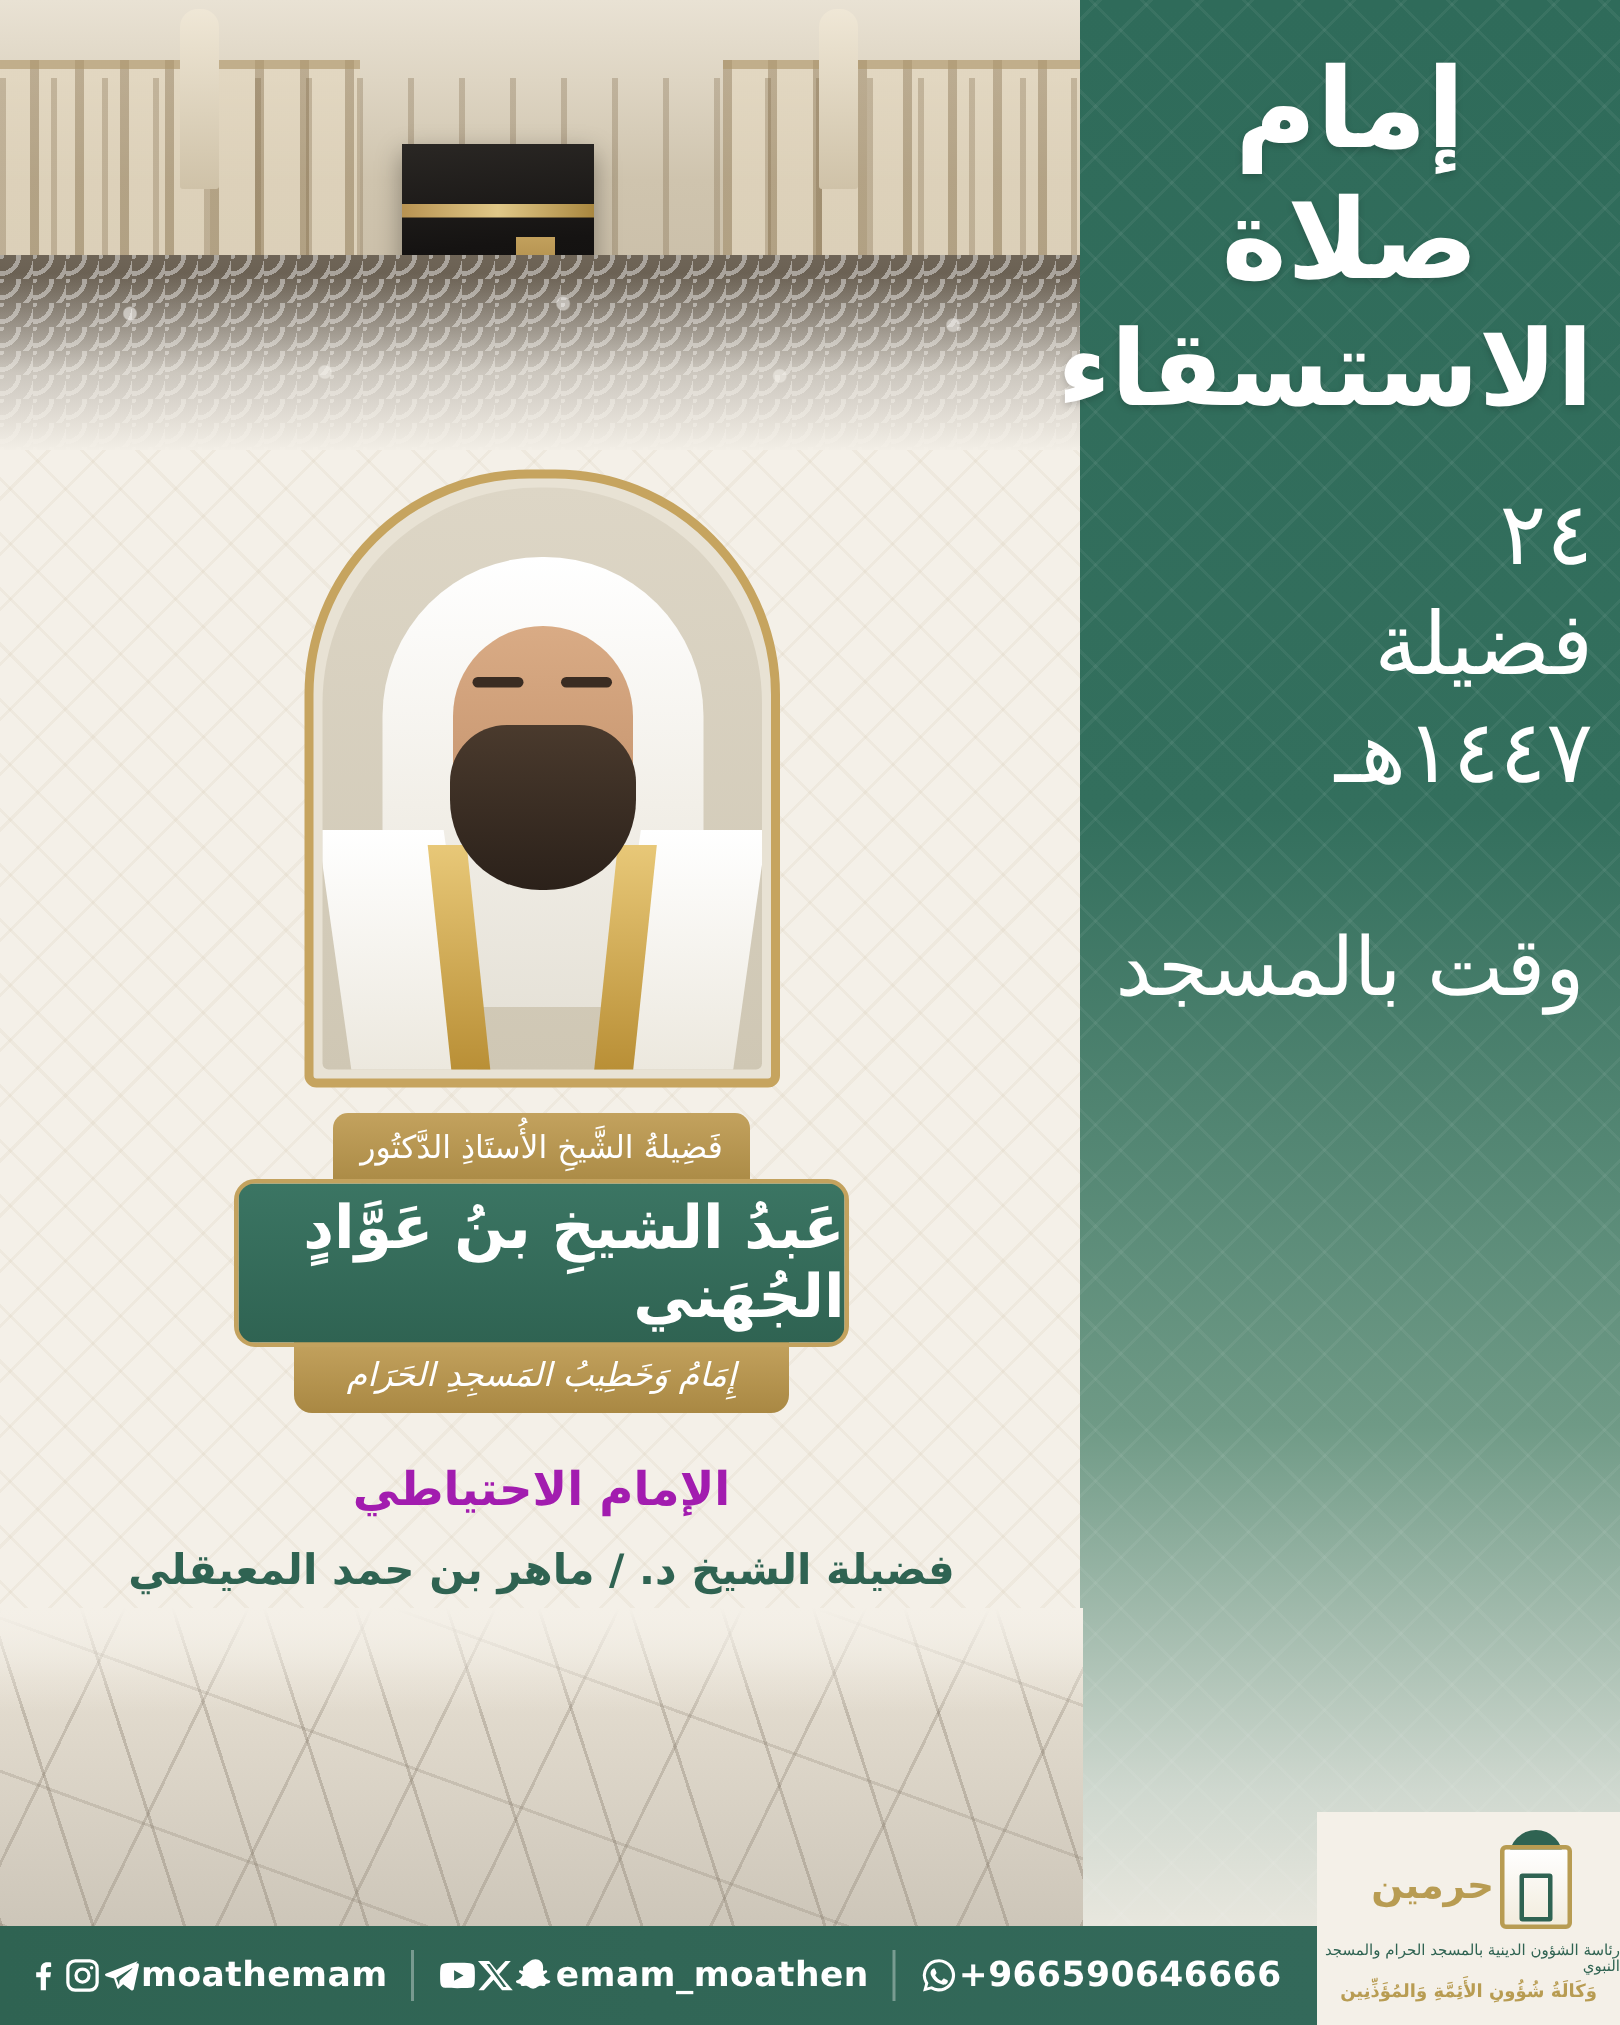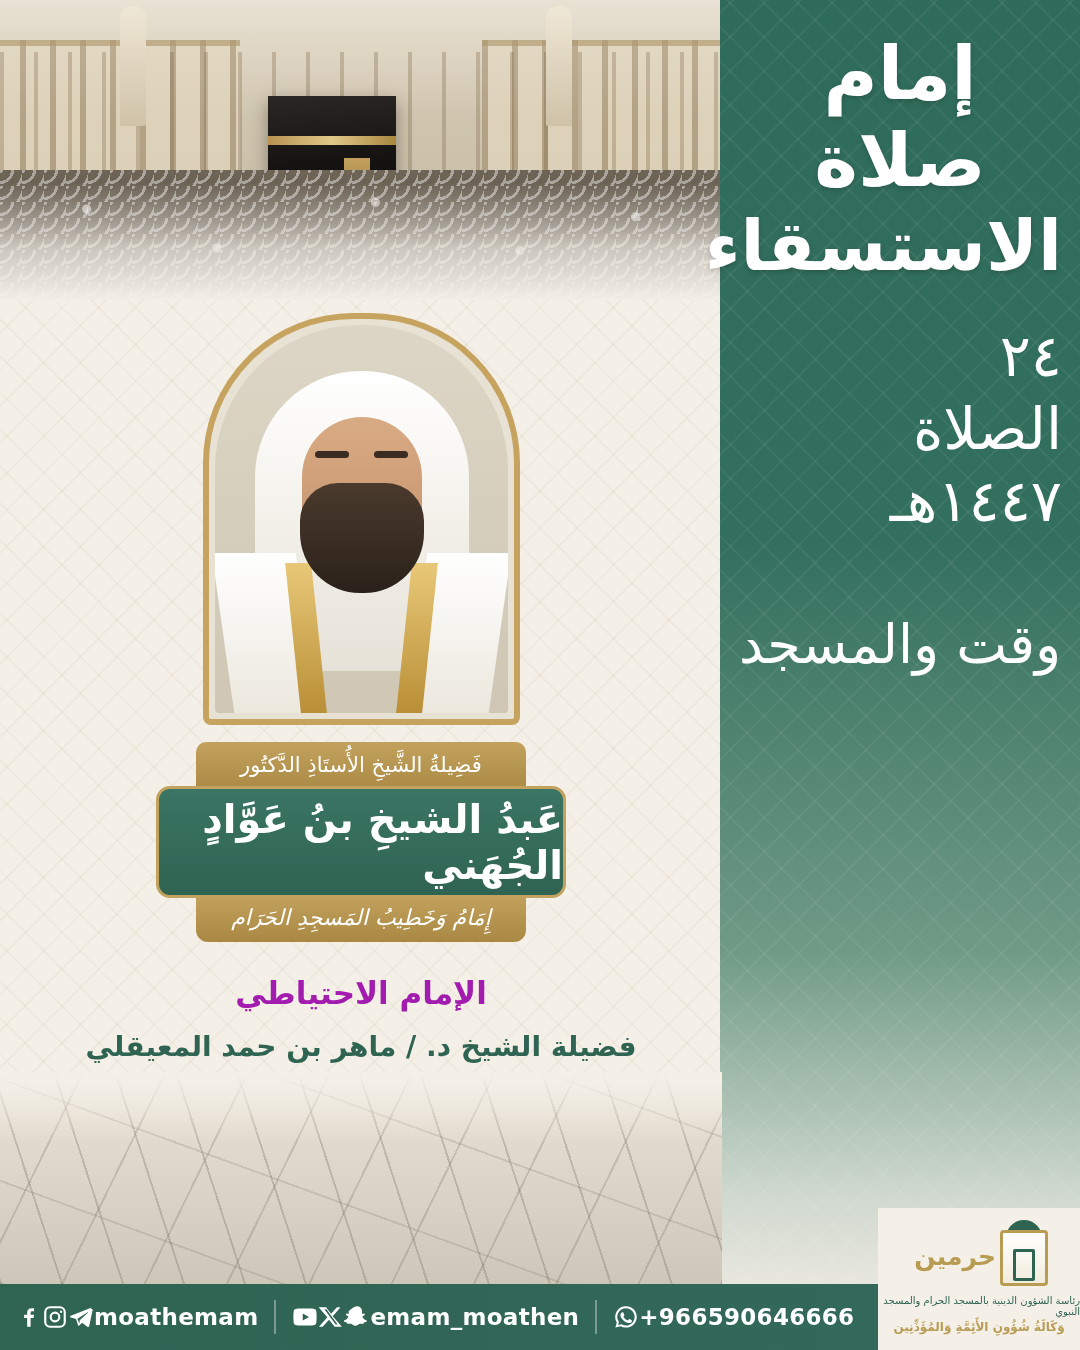--- a/index.html
+++ b/index.html
@@ -173,21 +173,21 @@
   .p-gold-l, .p-gold-r {
     position: absolute; bottom: 0; width: 26px; height: 150px;
     background: linear-gradient(180deg,#e8c878,#b98f36);
   }
   .p-gold-l { left: 78px; transform: skewX(6deg); }
   .p-gold-r { right: 78px; transform: skewX(-6deg); }
 
   
   .plaque { position: absolute; left: 156px; top: 742px; width: 410px; }
   .plaque-top {
-    margin: 0 auto; width: 330px; height: 46px;
+    margin: 0 auto; width: 278px; height: 46px;
     background: linear-gradient(180deg,#c3a25e,#ab8b46);
     border-radius: 10px 10px 0 0;
     color: #fff; font-size: 21px; line-height: 46px; text-align: center;
     font-family: "DejaVu Sans", sans-serif; direction: rtl;
   }
   .plaque-mid {
     position: relative; width: 410px; height: 112px;
     background: linear-gradient(180deg,#3b7563,#2f6352);
     border: 3px solid #c3a25e; border-radius: 14px;
     display: flex; align-items: center; justify-content: center;
@@ -306,26 +306,26 @@
   <div class="side-panel">
     <div class="panel-pattern"></div>
 
     <div class="panel-title">
       <span>إمام صلاة</span>
       <span class="l2">الاستسقاء</span>
     </div>
 
     <div class="panel-date">
       <div>٢٤</div>
-      <div>الصلاة</div>
+      <div>فضيلة</div>
       <div>١٤٤٧هـ</div>
     </div>
 
     <div class="panel-prayer">
-      <div class="label">وقت والمسجد</div>
+      <div class="label">وقت بالمسجد</div>
     </div>
   </div>
 
   <div class="portrait-wrap">
     <div class="portrait-frame">
       <div class="portrait-inner">
         <div class="p-ghutra"></div>
         <div class="p-bisht-l"></div>
         <div class="p-bisht-r"></div>
         <div class="p-gold-l"></div>

